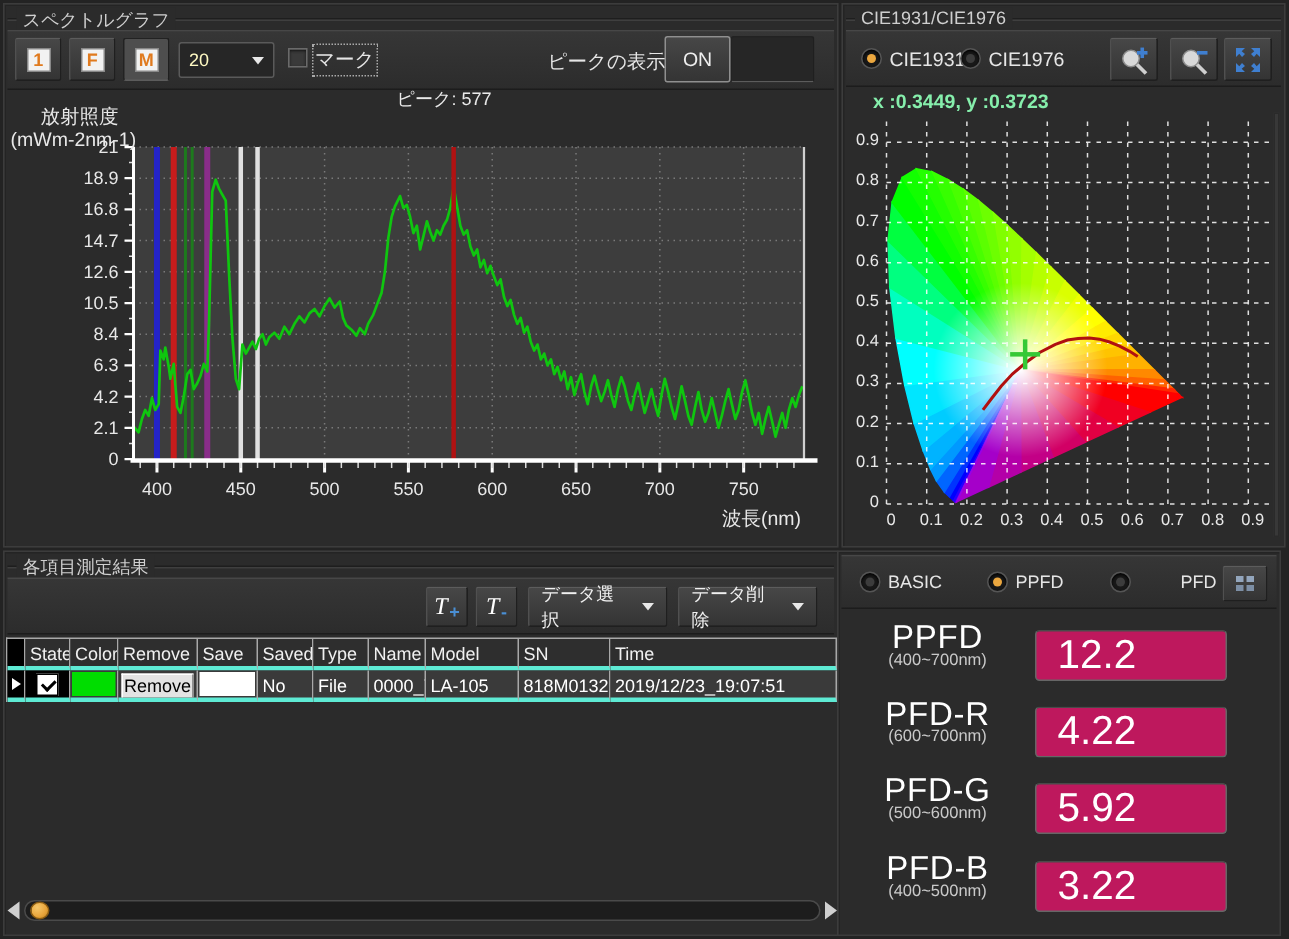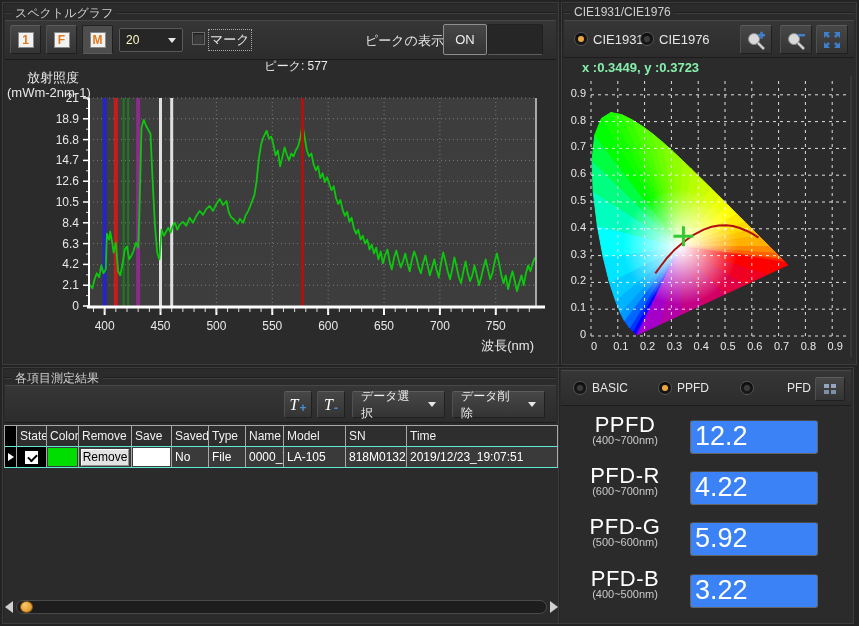--- a/index.html
+++ b/index.html
@@ -35,21 +35,21 @@
   #cie-chart { position:absolute; left:0; top:70px; }
   .cie-sidebar { position:absolute; right:3px; top:72px; bottom:6px; width:4px; background:#383838; border:1px solid #2a2a2a; }
   
   .tool-label-btn { font-size:12px; color:#f0f0f0; }
   .titalic { font-family:"Liberation Serif",serif; font-style:italic; font-size:16px; color:#fff; line-height:14px; }
   .tsign { color:#4a8fd4; font-weight:bold; font-size:12px; margin-left:1px; margin-top:6px; }
   .drop-btn { gap:8px; padding:0 8px; }
   
   #results-table { position:absolute; left:1px; top:57px; width:554px; font-size:12px; border-top:1px solid #a8a8a8; border-left:1px solid #a8a8a8; }
   .trow { display:grid; grid-template-columns:12px 30px 32px 53px 40px 37px 37px 38px 62px 61px 151px; }
-  .trow > div { border-right:1px solid #a8a8a8; border-bottom:1px solid #5eead4; height:21px; line-height:20px; padding:0 3px; overflow:hidden; white-space:nowrap; }
+  .trow > div { border-right:1px solid #a8a8a8; border-bottom:3px solid #5eead4; height:21px; line-height:20px; padding:0 3px; overflow:hidden; white-space:nowrap; }
   .thead > div { background:#2e2e2e; color:#f0f0f0; }
   .tbody > div { background:#3a3a3a; color:#fff; }
   .cell-sel { background:#000 !important; padding:0 !important; display:flex; align-items:center; justify-content:center; }
   .row-arrow { width:0; height:0; border-top:4px solid transparent; border-bottom:4px solid transparent; border-left:6px solid #fff; }
   .cell-state { background:#000 !important; display:flex; align-items:center; justify-content:center; padding:0 !important; }
   .chk { width:15px; height:15px; background:#fff; border:1px solid #000; position:relative; }
   .chk.checked::after { content:""; position:absolute; left:3px; top:3px; width:7px; height:4px; border-left:2px solid #000; border-bottom:2px solid #000; transform:rotate(-45deg); }
   .cell-color { padding:1px !important; }
   .swatch { width:100%; height:100%; }
   .remove-btn { width:100%; height:17px; margin-top:1px; background:#e3e3e3; border:1px solid #909090; border-top-color:#fff; border-left-color:#fff; color:#000; font-size:12px; line-height:14px; }
@@ -59,21 +59,21 @@
   .hscroll { position:absolute; left:2px; top:230px; width:553px; height:18px; display:flex; align-items:center; }
   .sb-arrow { width:0; height:0; border-top:6px solid transparent; border-bottom:6px solid transparent; }
   .sb-left { border-right:8px solid #cfcfcf; margin-right:3px; }
   .sb-right { border-left:8px solid #cfcfcf; margin-left:3px; }
   .sb-groove { flex:1; height:14px; background:#1d1d1d; border:1px solid #4a4a4a; border-radius:7px; position:relative; }
   .sb-thumb { position:absolute; left:3px; top:0px; width:13px; height:12px; border-radius:50%; background:radial-gradient(circle at 35% 30%, #f6c86b, #e8a43a 60%, #b97f1e); border:1px solid #8a5c12; }
   
   .mlabel { position:absolute; width:122px; text-align:center; color:#fff; z-index:2; }
   .mlabel .big { font-size:22px; letter-spacing:0.5px; line-height:22px; }
   .mlabel .rng { font-size:11px; color:#c9c9c9; margin-top:-2px; }
-  .vbox { position:absolute; left:131px; width:128px; height:34px; background:#3b82f6; border:1px solid #666; border-top-color:#4a4a4a; border-radius:3px; color:#fff; font-size:27px; line-height:31px; padding-left:4px; }
+  .vbox { position:absolute; left:131px; width:128px; height:34px; background:#be185d; border:1px solid #666; border-top-color:#4a4a4a; border-radius:3px; color:#fff; font-size:27px; line-height:31px; padding-left:14px; }
   .icon-btn-grid { width:30px; height:24px; }
   svg text { font-family:"Liberation Sans",sans-serif; }
 </style>
 </head>
 <body>
 
 <section class="panel" id="panel-spectrum">
   <div class="title-line"></div>
   <div class="panel-title">スペクトルグラフ</div>
   <div class="toolbar-strip" style="top:17px; height:40px;">

